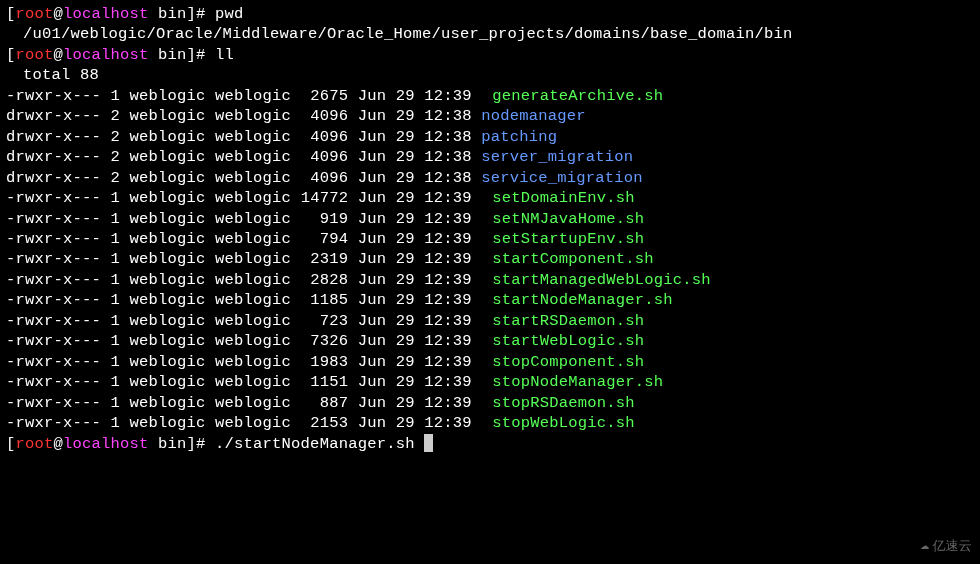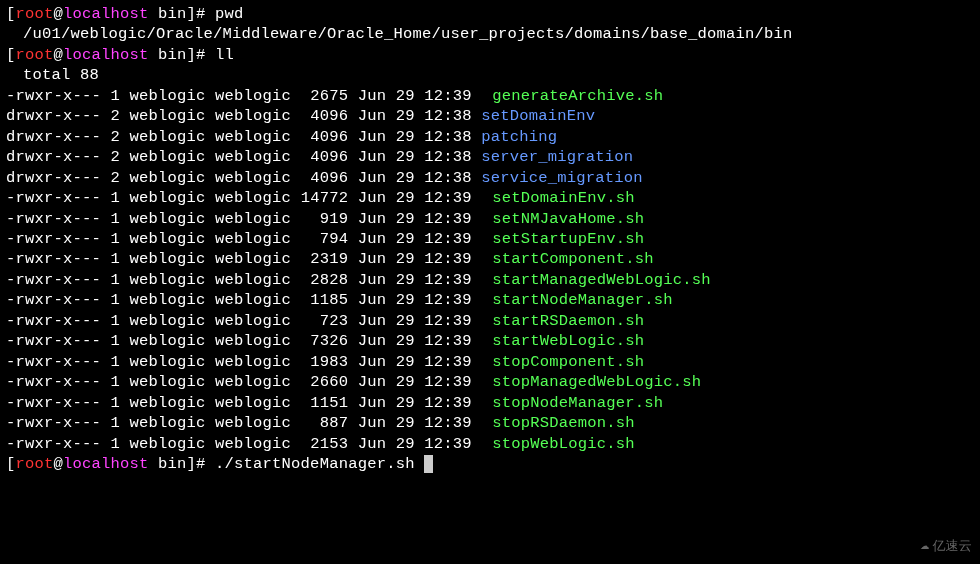--- a/index.html
+++ b/index.html
@@ -62,34 +62,33 @@
   </style>
 </head>
 <body>
 
 <div id="terminal">
     <div class="line"><span class="bracket">[</span><span class="user">root</span><span class="at">@</span><span class="host">localhost</span><span class="path"> bin</span><span class="bracket">]</span><span class="hash"># </span><span class="cmd">pwd</span></div>
     <div class="line output">/u01/weblogic/Oracle/Middleware/Oracle_Home/user_projects/domains/base_domain/bin</div>
     <div class="line"><span class="bracket">[</span><span class="user">root</span><span class="at">@</span><span class="host">localhost</span><span class="path"> bin</span><span class="bracket">]</span><span class="hash"># </span><span class="cmd">ll</span></div>
     <div class="line output">total 88</div>
     <div class="line"><span class="perms">-rwxr-x---</span> <span class="num">1</span> <span class="owner">weblogic</span> <span class="owner">weblogic</span> <span class="size"> 2675</span> <span class="date">Jun 29 12:39</span> <span class="file-exec">generateArchive.sh</span></div>
-    <div class="line"><span class="perms">drwxr-x---</span> <span class="num">2</span> <span class="owner">weblogic</span> <span class="owner">weblogic</span> <span class="size"> 4096</span> <span class="date">Jun 29 12:38</span> <span class="file-dir">setDomainEnv</span></div>
+    <div class="line"><span class="perms">drwxr-x---</span> <span class="num">2</span> <span class="owner">weblogic</span> <span class="owner">weblogic</span> <span class="size"> 4096</span> <span class="date">Jun 29 12:38</span> <span class="file-dir">nodemanager</span></div>
     <div class="line"><span class="perms">drwxr-x---</span> <span class="num">2</span> <span class="owner">weblogic</span> <span class="owner">weblogic</span> <span class="size"> 4096</span> <span class="date">Jun 29 12:38</span> <span class="file-dir">patching</span></div>
     <div class="line"><span class="perms">drwxr-x---</span> <span class="num">2</span> <span class="owner">weblogic</span> <span class="owner">weblogic</span> <span class="size"> 4096</span> <span class="date">Jun 29 12:38</span> <span class="file-dir">server_migration</span></div>
     <div class="line"><span class="perms">drwxr-x---</span> <span class="num">2</span> <span class="owner">weblogic</span> <span class="owner">weblogic</span> <span class="size"> 4096</span> <span class="date">Jun 29 12:38</span> <span class="file-dir">service_migration</span></div>
     <div class="line"><span class="perms">-rwxr-x---</span> <span class="num">1</span> <span class="owner">weblogic</span> <span class="owner">weblogic</span> <span class="size">14772</span> <span class="date">Jun 29 12:39</span> <span class="file-exec">setDomainEnv.sh</span></div>
     <div class="line"><span class="perms">-rwxr-x---</span> <span class="num">1</span> <span class="owner">weblogic</span> <span class="owner">weblogic</span> <span class="size">  919</span> <span class="date">Jun 29 12:39</span> <span class="file-exec">setNMJavaHome.sh</span></div>
     <div class="line"><span class="perms">-rwxr-x---</span> <span class="num">1</span> <span class="owner">weblogic</span> <span class="owner">weblogic</span> <span class="size">  794</span> <span class="date">Jun 29 12:39</span> <span class="file-exec">setStartupEnv.sh</span></div>
     <div class="line"><span class="perms">-rwxr-x---</span> <span class="num">1</span> <span class="owner">weblogic</span> <span class="owner">weblogic</span> <span class="size"> 2319</span> <span class="date">Jun 29 12:39</span> <span class="file-exec">startComponent.sh</span></div>
     <div class="line"><span class="perms">-rwxr-x---</span> <span class="num">1</span> <span class="owner">weblogic</span> <span class="owner">weblogic</span> <span class="size"> 2828</span> <span class="date">Jun 29 12:39</span> <span class="file-exec">startManagedWebLogic.sh</span></div>
     <div class="line"><span class="perms">-rwxr-x---</span> <span class="num">1</span> <span class="owner">weblogic</span> <span class="owner">weblogic</span> <span class="size"> 1185</span> <span class="date">Jun 29 12:39</span> <span class="file-exec">startNodeManager.sh</span></div>
     <div class="line"><span class="perms">-rwxr-x---</span> <span class="num">1</span> <span class="owner">weblogic</span> <span class="owner">weblogic</span> <span class="size">  723</span> <span class="date">Jun 29 12:39</span> <span class="file-exec">startRSDaemon.sh</span></div>
     <div class="line"><span class="perms">-rwxr-x---</span> <span class="num">1</span> <span class="owner">weblogic</span> <span class="owner">weblogic</span> <span class="size"> 7326</span> <span class="date">Jun 29 12:39</span> <span class="file-exec">startWebLogic.sh</span></div>
     <div class="line"><span class="perms">-rwxr-x---</span> <span class="num">1</span> <span class="owner">weblogic</span> <span class="owner">weblogic</span> <span class="size"> 1983</span> <span class="date">Jun 29 12:39</span> <span class="file-exec">stopComponent.sh</span></div>
-    <div class="line"><span class="perms">-rwxr-x---</span> <span class="num">1</span> <span class="owner">weblogic</span> <span class="owner">weblogic</span> <span class="size"> 2660</span> <span class="date">Jun 29 12:39</span> <span class="file-exec">stopManagedWebLogic.sh</span></div>
     <div class="line"><span class="perms">-rwxr-x---</span> <span class="num">1</span> <span class="owner">weblogic</span> <span class="owner">weblogic</span> <span class="size"> 1151</span> <span class="date">Jun 29 12:39</span> <span class="file-exec">stopNodeManager.sh</span></div>
     <div class="line"><span class="perms">-rwxr-x---</span> <span class="num">1</span> <span class="owner">weblogic</span> <span class="owner">weblogic</span> <span class="size">  887</span> <span class="date">Jun 29 12:39</span> <span class="file-exec">stopRSDaemon.sh</span></div>
     <div class="line"><span class="perms">-rwxr-x---</span> <span class="num">1</span> <span class="owner">weblogic</span> <span class="owner">weblogic</span> <span class="size"> 2153</span> <span class="date">Jun 29 12:39</span> <span class="file-exec">stopWebLogic.sh</span></div>
     <div class="line"><span class="bracket">[</span><span class="user">root</span><span class="at">@</span><span class="host">localhost</span><span class="path"> bin</span><span class="bracket">]</span><span class="hash"># </span><span class="cmd">./startNodeManager.sh </span><span class="cursor"></span></div>
   </div>
 
 <div class="watermark">
   <span class="watermark-icon">☁</span>
   <span>亿速云</span>
 </div>

